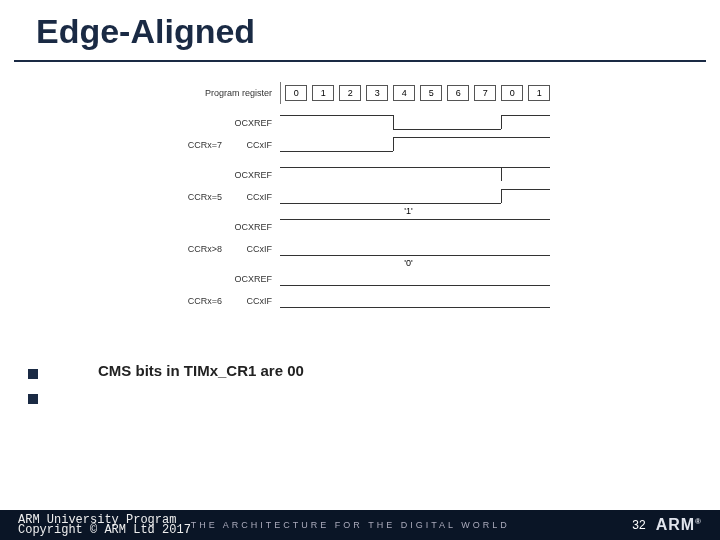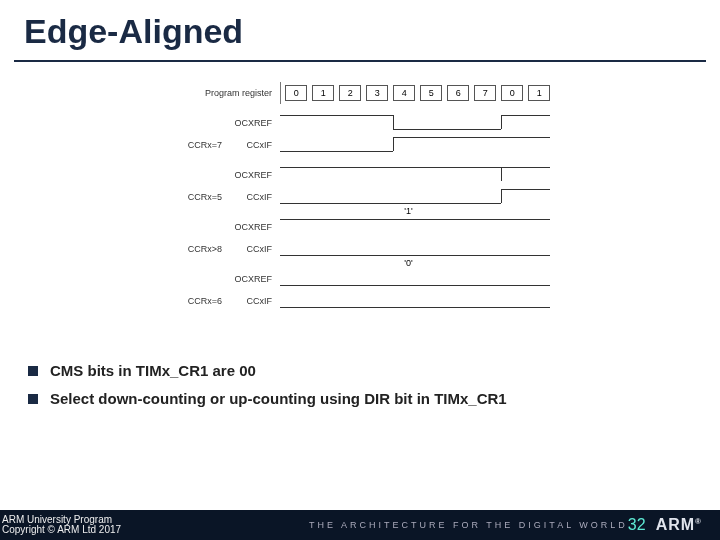--- a/index.html
+++ b/index.html
@@ -1,38 +1,38 @@
 <!DOCTYPE html>
 <html><head>
 <meta charset="utf-8">
 <style>
   * { box-sizing: border-box; margin: 0; padding: 0; }
   html, body { width: 720px; height: 540px; font-family: Arial, Helvetica, sans-serif; background: #fff; }
   .slide { position: relative; width: 720px; height: 540px; }
-  .title { position: absolute; top: 12px; left: 24px; font-size: 34px; font-weight: bold; color: #1a2a44; }
+  .title { position: absolute; top: 12px; left: 36px; font-size: 34px; font-weight: bold; color: #1a2a44; }
   .rule { position: absolute; top: 60px; left: 14px; right: 14px; height: 2px; background: #1a2a44; }
   .diagram { position: absolute; top: 82px; left: 170px; width: 380px; }
   .row { display: flex; align-items: center; height: 22px; }
   .lab { font-size: 9px; color: #333; width: 110px; text-align: right; padding-right: 8px; }
   .axis { flex: 1; position: relative; height: 22px; }
   .tick { position: absolute; top: 0; bottom: 0; width: 1px; background: #777; }
   .cell { position: absolute; top: 3px; height: 16px; border: 1px solid #555; font-size: 9px; line-height: 14px; text-align: center; }
   .seg-low, .seg-high { position: absolute; border-top: 1px solid #333; }
   .seg-v { position: absolute; border-left: 1px solid #333; }
   .gap { height: 8px; }
 
   .bullets { position: absolute; top: 360px; left: 28px; right: 28px; }
-  .bline { display: flex; align-items: flex-start; margin-bottom: 6px; }
+  .bline { display: flex; align-items: center; margin-bottom: 6px; gap: 48px; }
   .sq { width: 10px; height: 10px; background: #1a2a44; margin-top: 6px; margin-right: 12px; flex: none; }
   .btext { font-size: 15px; font-weight: bold; color: #222; line-height: 22px; }
 
   .footer { position: absolute; left: 0; right: 0; bottom: 0; height: 30px; background: #0a1526; display: flex; align-items: center; }
-  .footer-left { padding-left: 2px; font-size: 10px; color: #eee; line-height: 10px; }
-  .footer-center { flex: 1; text-align: right; font-size: 9px; letter-spacing: 3px; color: #aab; }
-  .footer-page { font-size: 16px; color: #5eead4; padding-right: 10px; }
+  .footer-left { padding-left: 18px; font-size: 12px; color: #eee; line-height: 10px; font-family: Liberation Mono, monospace; }
+  .footer-center { flex: 1; text-align: left; font-size: 9px; letter-spacing: 3px; color: #aab; }
+  .footer-page { font-size: 12px; color: #ffffff; padding-right: 10px; }
   .arm-logo { font-size: 16px; font-weight: bold; color: #e0e4ec; padding-right: 18px; letter-spacing: 1px; }
   .reg { font-size: 8px; position: relative; top: -6px; }
 </style>
 </head>
 <body>
 
 <div class="slide">
   <div class="title">Edge-Aligned</div>
   <div class="rule"></div>
 
@@ -134,21 +134,20 @@
     </div>
   </div>
 
   <div class="bullets">
     <div class="bline">
       <div class="sq"></div>
       <div class="btext">CMS bits in TIMx_CR1 are 00</div>
     </div>
     <div class="bline">
       <div class="sq"></div>
-      <div class="btext">Select down-counting or up-counting using DIR bit in TIMx_CR1</div>
     </div>
   </div>
 
   <div class="footer">
     <div class="footer-left">
       <div>ARM University Program</div>
       <div>Copyright © ARM Ltd 2017</div>
     </div>
     <div class="footer-center">THE ARCHITECTURE FOR THE DIGITAL WORLD</div>
     <div class="footer-page">32</div>

